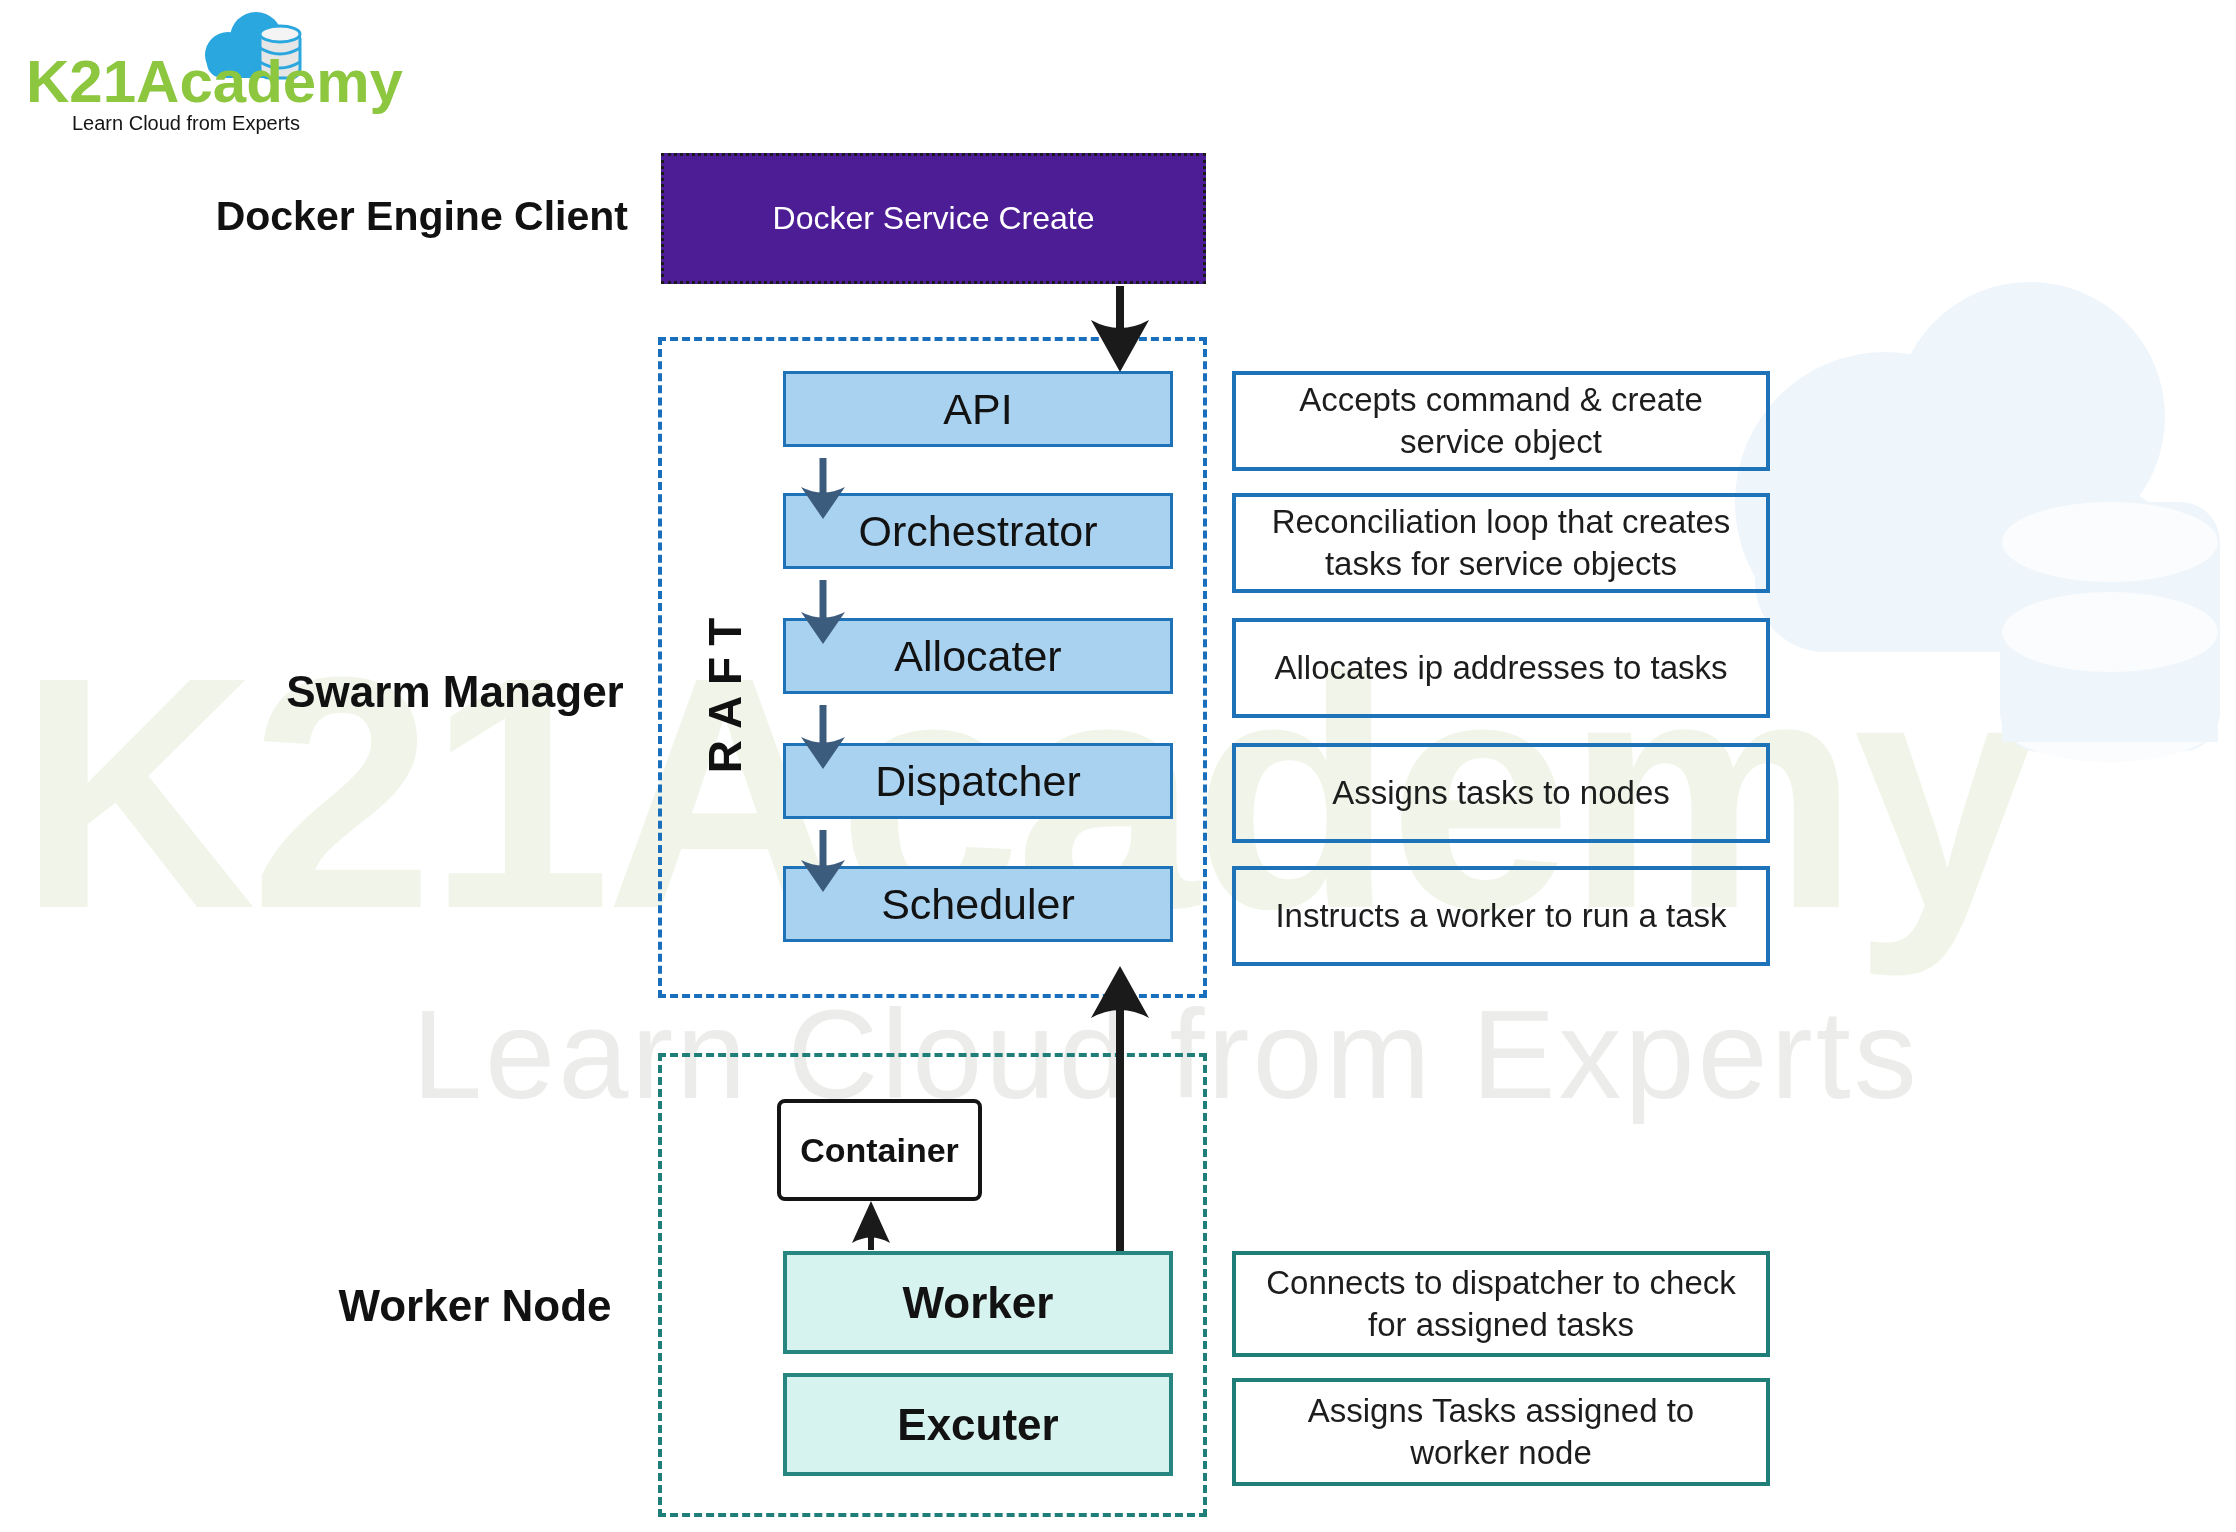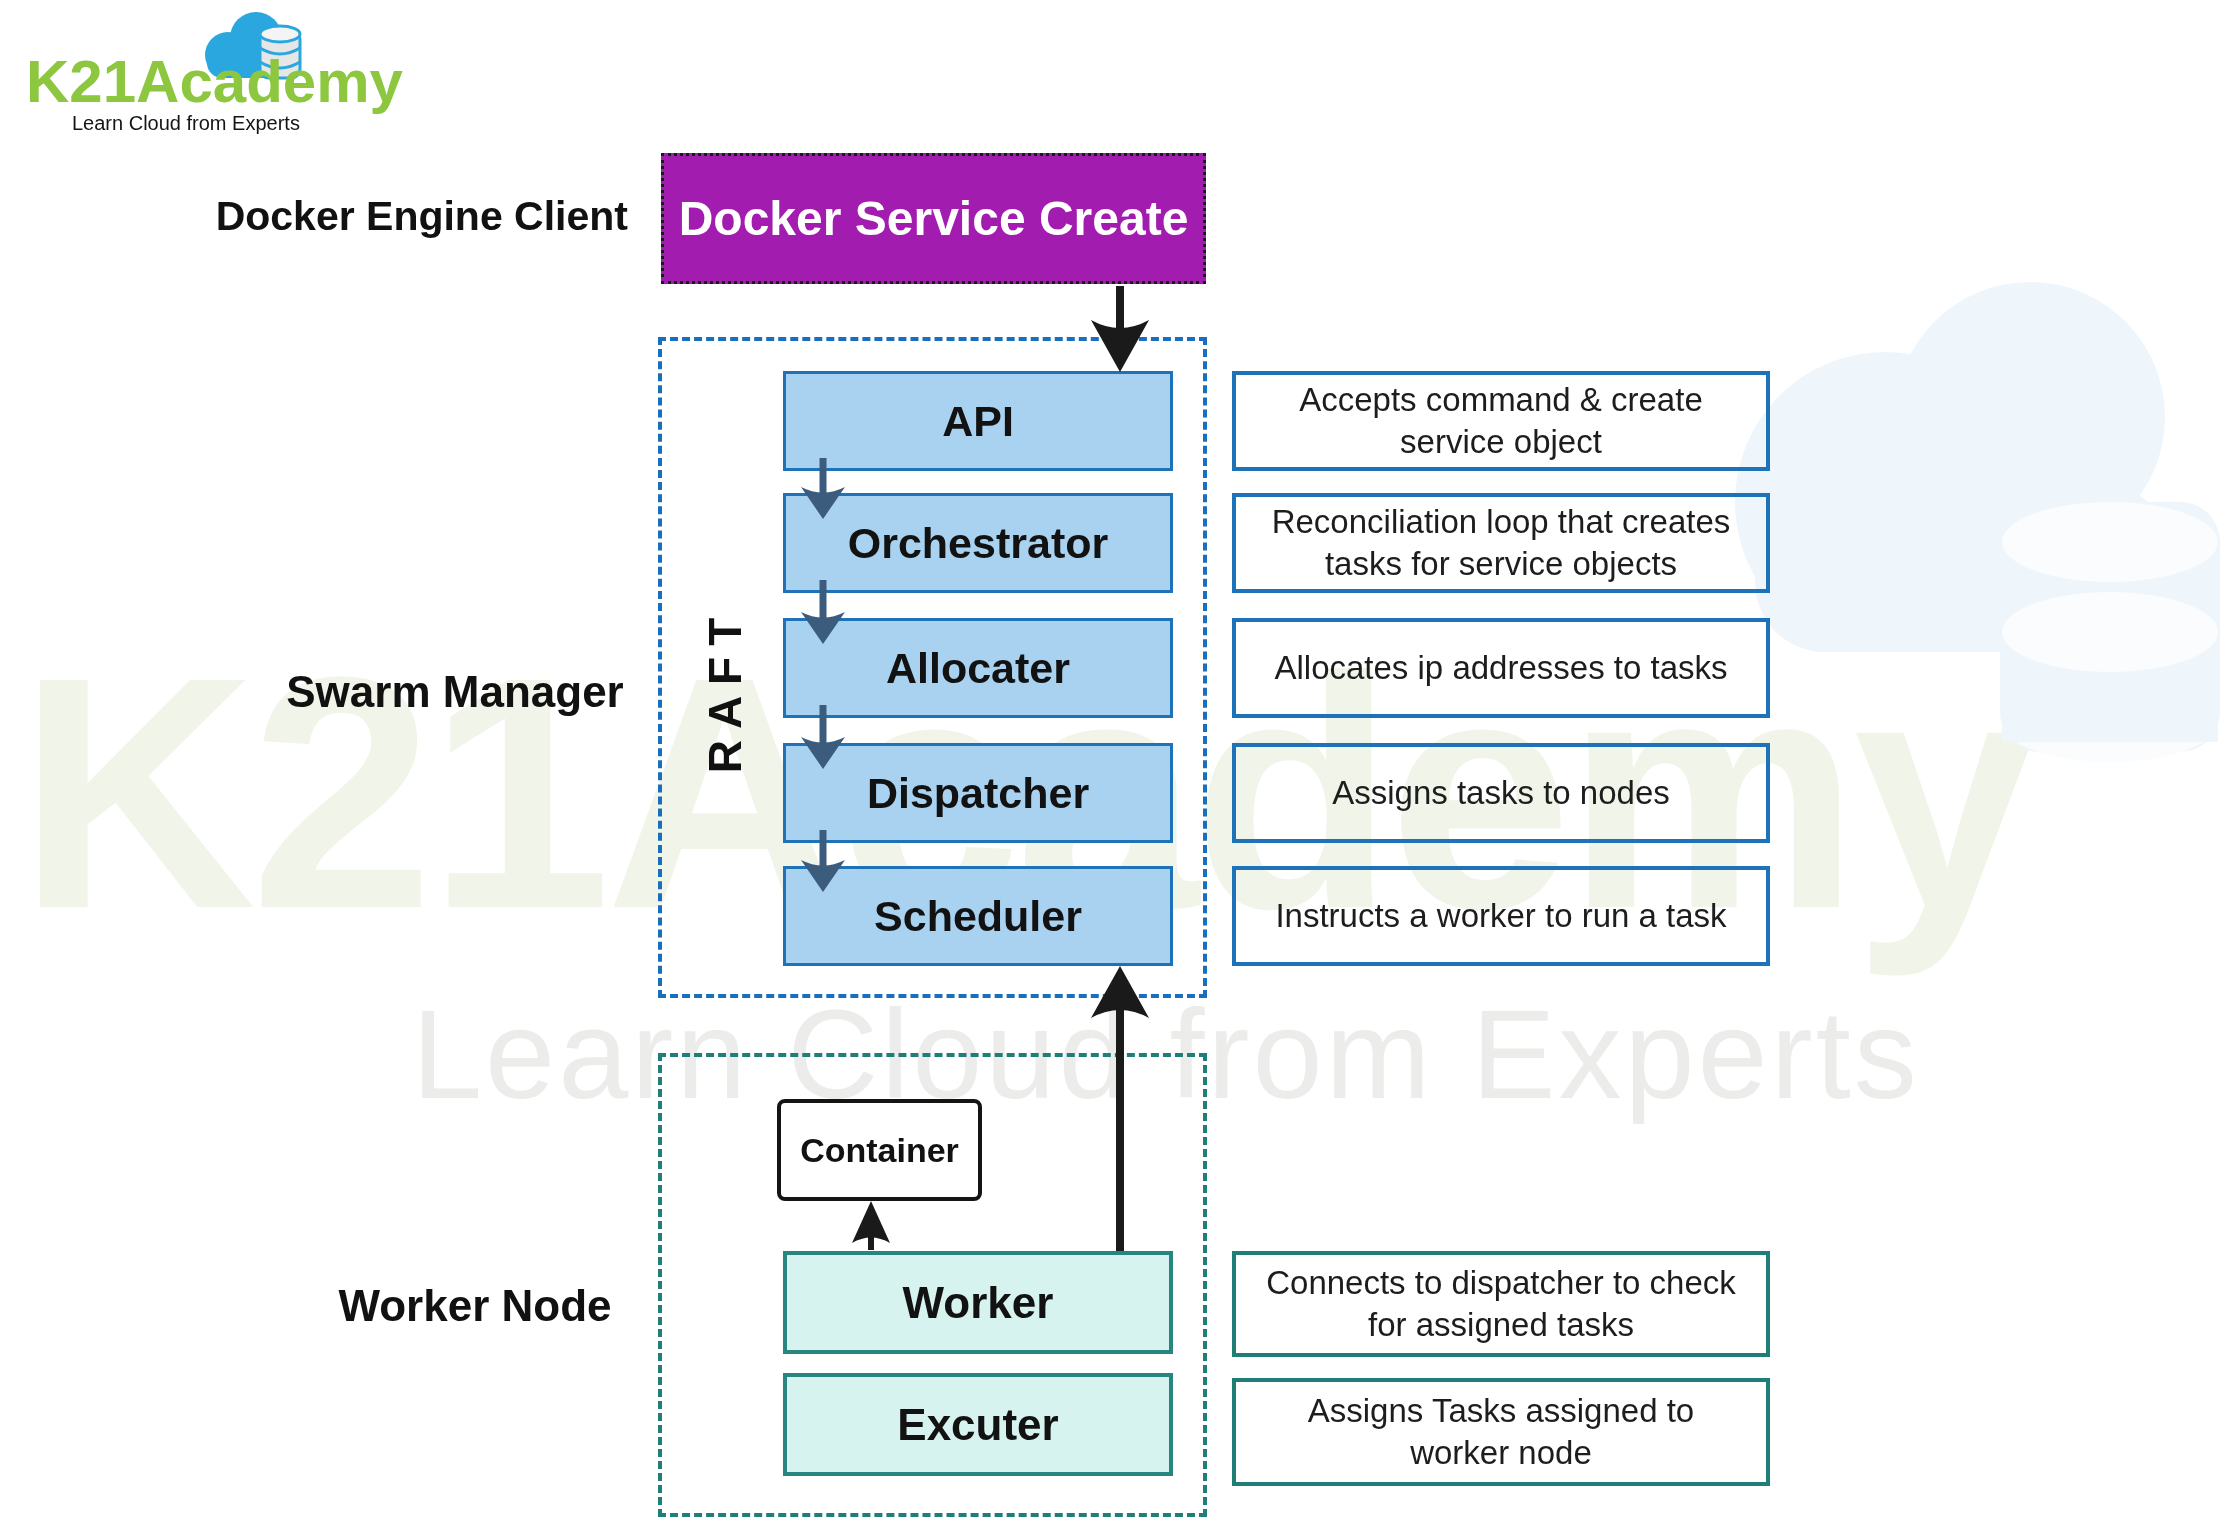--- a/index.html
+++ b/index.html
@@ -23,39 +23,39 @@
   .logo-brand{position:absolute;left:0;top:44px;font-size:60px;font-weight:700;color:#8dc63f;line-height:1;white-space:nowrap;}
   .logo-tagline{position:absolute;left:46px;top:104px;font-size:20px;font-weight:500;color:#151515;white-space:nowrap;}
   .logo-cloud{position:absolute;left:168px;top:0px;}
   
   .side-label{font-weight:700;color:#111;z-index:2;text-align:center;line-height:1.1;}
   .lbl-client{left:160px;top:194px;width:468px;font-size:41px;text-align:right;}
   .lbl-swarm{left:230px;top:668px;width:450px;font-size:44px;}
   .lbl-worker{left:250px;top:1282px;width:450px;font-size:44px;}
   
   .client-box{
-    left:661px;top:153px;width:545px;height:131px;background:#a21caf;
+    left:661px;top:153px;width:545px;height:131px;background:#4c1d95;
     border:3px dotted #1a1a1a;box-sizing:border-box;z-index:2;
     display:flex;align-items:center;justify-content:center;
-    color:#ffffff;font-size:48px;font-weight:700;
+    color:#ffffff;font-size:32px;font-weight:400;
   }
   
   .swarm-dashed{left:658px;top:337px;width:549px;height:661px;border:4px dashed #1a6fbd;box-sizing:border-box;z-index:1;background:transparent;}
   .worker-dashed{left:658px;top:1053px;width:549px;height:464px;border:4px dashed #1f7e78;box-sizing:border-box;z-index:1;background:transparent;}
   
   .raft{
     left:575px;top:662px;width:300px;height:56px;z-index:2;
     transform:rotate(-90deg);text-align:center;
     font-size:46px;font-weight:700;letter-spacing:11px;color:#111;line-height:56px;
   }
   
   .comp{
-    left:783px;width:390px;height:100px;background:#a9d2f0;border:3px solid #1e72b8;
+    left:783px;width:390px;height:76px;background:#a9d2f0;border:3px solid #1e72b8;
     box-sizing:border-box;z-index:2;display:flex;align-items:center;justify-content:center;
-    font-size:43px;font-weight:700;color:#121212;
+    font-size:43px;font-weight:400;color:#121212;
   }
   .comp-1{top:371px;} .comp-2{top:493px;} .comp-3{top:618px;} .comp-4{top:743px;} .comp-5{top:866px;}
   
   .desc{
     left:1232px;width:538px;height:100px;border:4px solid #1e72b8;background:transparent;
     box-sizing:border-box;z-index:2;display:flex;align-items:center;justify-content:center;
     font-size:33px;font-weight:400;color:#1d1d1d;text-align:center;line-height:1.28;padding:0 26px;
   }
   .desc-1{top:371px;} .desc-2{top:493px;} .desc-3{top:618px;} .desc-4{top:743px;} .desc-5{top:866px;}
   .desc-teal{border-color:#1f7e78;}

